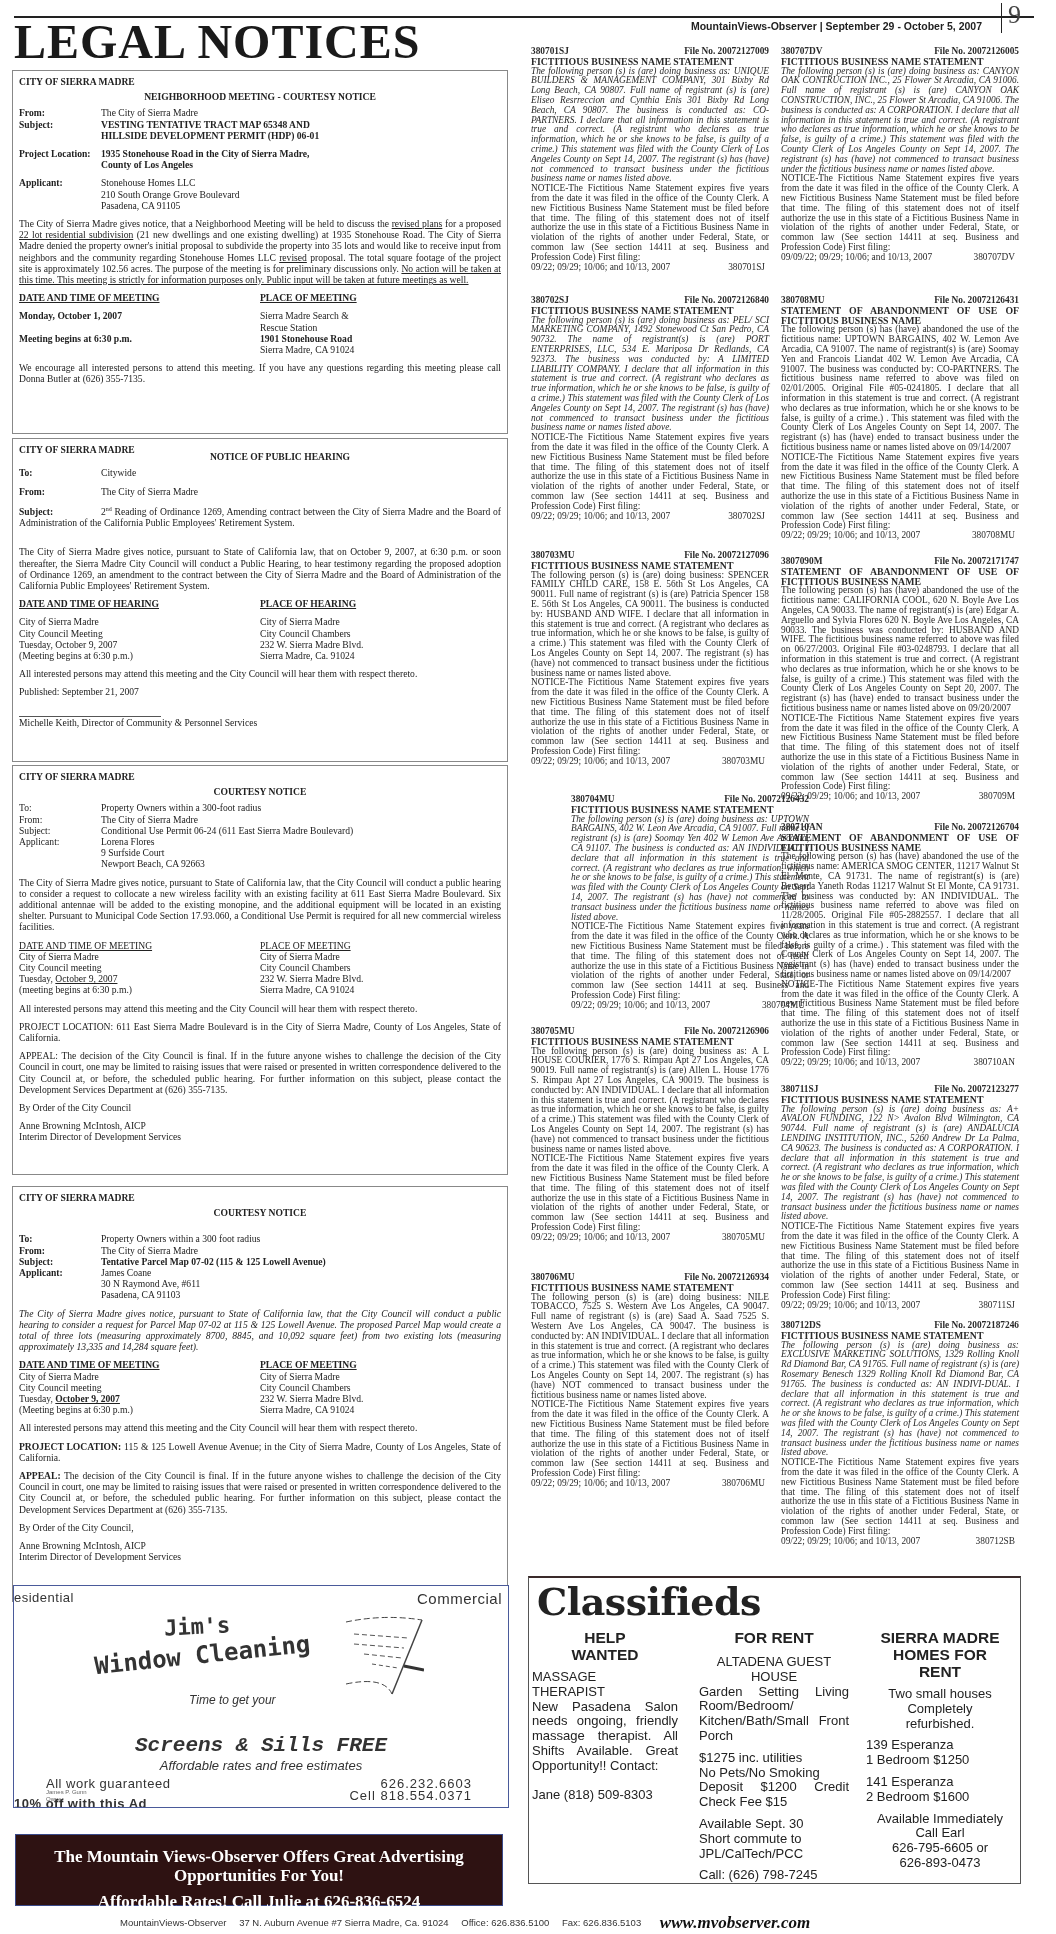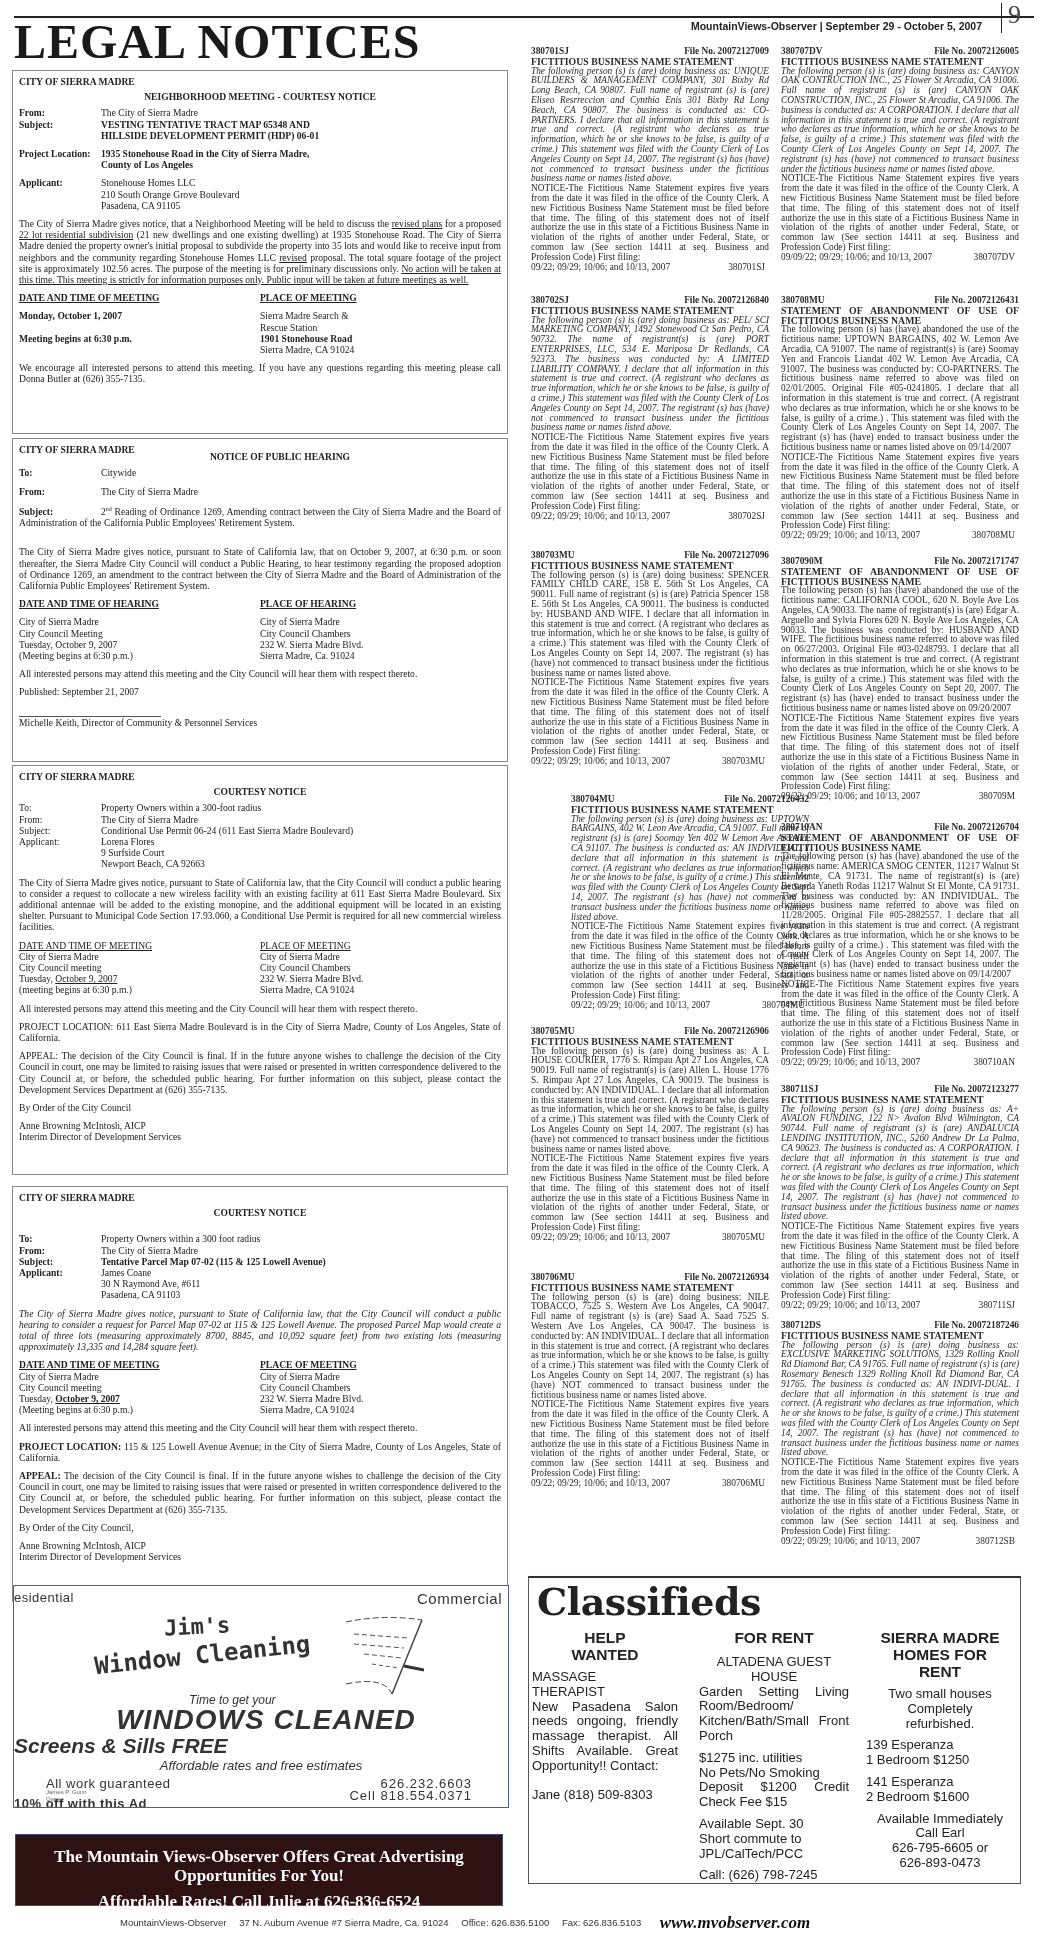--- a/index.html
+++ b/index.html
@@ -38,21 +38,21 @@
   .fbn .dates { display: flex; justify-content: space-between; text-align: left; padding-right: 4px; }
 
   
   .jims-ad { position: absolute; left: 13px; top: 1545px; width: 496px; height: 223px; border: 1.5px solid #4a5a9a; background: #fff; overflow: hidden; font-family: "Liberation Sans", sans-serif; color: #333; margin-top: 40px; }
   .jims-ad .res { position: absolute; left: 0; top: 4px; font-size: 13px; letter-spacing: 0.5px; }
   .jims-ad .com { position: absolute; right: 6px; top: 4px; font-size: 15px; letter-spacing: 0.5px; }
   .jims-ad .jims { position: absolute; left: 150px; top: 28px; font-size: 22px; font-weight: bold; font-family: "DejaVu Sans Mono", monospace; transform: rotate(-3deg); }
   .jims-ad .wc { position: absolute; left: 80px; top: 55px; font-size: 24px; font-weight: bold; font-family: "DejaVu Sans Mono", monospace; transform: rotate(-6deg); }
   .jims-ad .time { position: absolute; left: 175px; top: 107px; font-size: 12px; font-style: italic; }
   .jims-ad .wcl { position: absolute; left: 0; width: 100%; top: 118px; text-align: center; font-size: 28px; font-weight: bold; font-style: italic; letter-spacing: 1px; padding-left: 10px; }
-  .jims-ad .ssf { position: absolute; left: 0; width: 100%; top: 148px; text-align: left; font-size: 21px; font-weight: bold; font-style: italic; }
+  .jims-ad .ssf { position: absolute; left: 0; width: 100%; top: 148px; text-align: center; font-size: 21px; font-weight: bold; font-style: italic; font-family: Liberation Mono, monospace; }
   .jims-ad .afr { position: absolute; left: 0; width: 100%; top: 172px; text-align: center; font-size: 13px; font-style: italic; }
   .jims-ad .awg { position: absolute; left: 32px; top: 190px; font-size: 13px; letter-spacing: 0.5px; }
   .jims-ad .own { position: absolute; left: 32px; top: 203px; font-size: 6px; line-height: 7px; color: #666; }
   .jims-ad .ph1 { position: absolute; right: 36px; top: 190px; font-size: 13px; letter-spacing: 1px; }
   .jims-ad .ph2 { position: absolute; right: 36px; top: 202px; font-size: 13px; letter-spacing: 1px; }
   .jims-ad .off { position: absolute; left: 0; width: 100%; top: 210px; text-align: left; font-size: 13px; font-weight: bold; letter-spacing: 0.5px; }
   .jims-ad .squeegee { position: absolute; left: 330px; top: 28px; width: 80px; height: 82px; }
 
   .mvo-ad { position: absolute; left: 15px; top: 1834px; width: 488px; height: 72px; background: #2e1212; border: 1.5px solid #3a4a8a; color: #fff; text-align: center; font-family: "Liberation Serif", serif; font-weight: bold; }
   .mvo-ad .l1 { font-size: 17px; line-height: 19px; margin-top: 12px; }
@@ -454,21 +454,20 @@
     <line x1="60" y1="52" x2="80" y2="56" stroke="#333" stroke-width="3"></line>
     <line x1="10" y1="20" x2="64" y2="24" stroke="#555" stroke-dasharray="5 3"></line>
     <line x1="10" y1="30" x2="60" y2="34" stroke="#555" stroke-dasharray="5 3"></line>
     <line x1="20" y1="40" x2="58" y2="44" stroke="#555" stroke-dasharray="5 3"></line>
     <line x1="28" y1="50" x2="54" y2="54" stroke="#555" stroke-dasharray="4 3"></line>
     <path d="M2 70 Q40 62 48 80" stroke="#444" stroke-dasharray="6 3" fill="none"></path>
   </svg>
   <div class="jims">Jim's</div>
   <div class="wc">Window Cleaning</div>
   <div class="time">Time to get your</div>
-  <div class="wcl">WINDOWS CLEANED</div>
   <div class="ssf">Screens &amp; Sills FREE</div>
   <div class="afr">Affordable rates and free estimates</div>
   <div class="awg">All work guaranteed</div>
   <div class="own">
       <div>James P. Gunn</div>
       <div>Owner</div>
     </div>
   <div class="ph1">626.232.6603</div>
   <div class="ph2">Cell 818.554.0371</div>
   <div class="off">10% off with this Ad</div>

